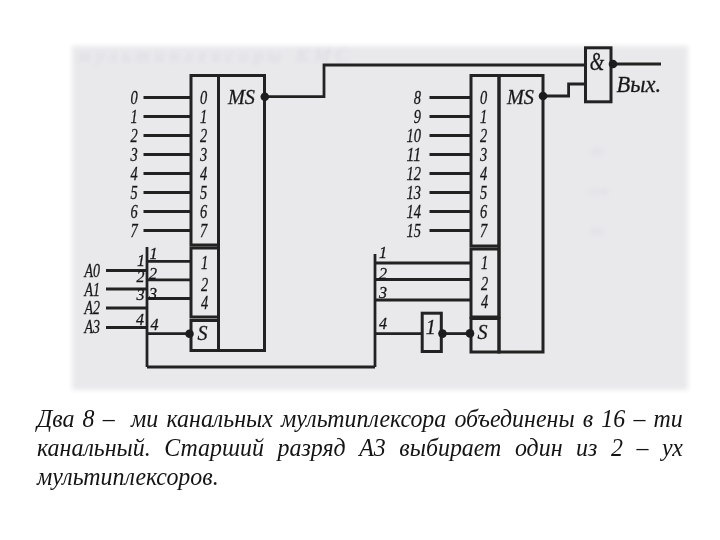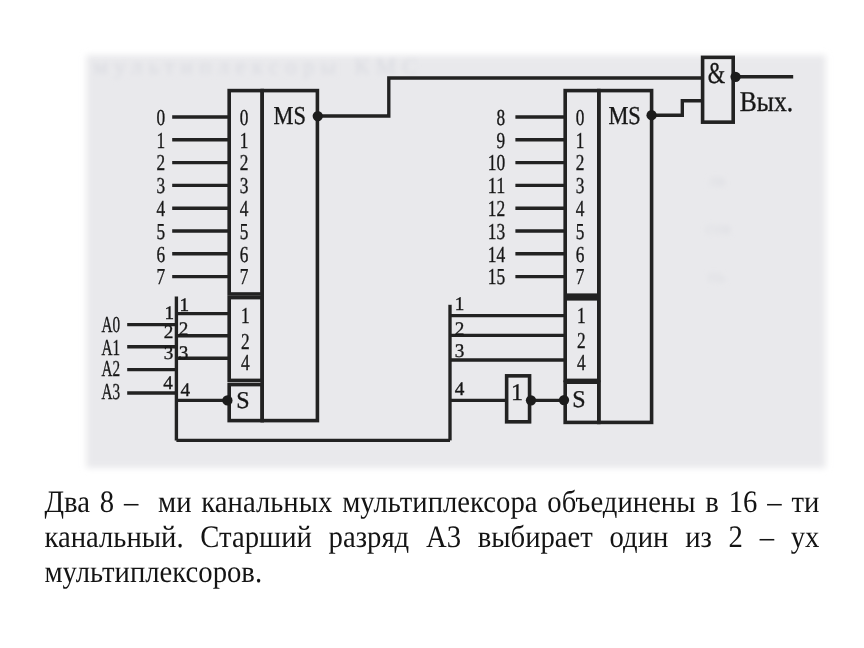--- a/index.html
+++ b/index.html
@@ -1,16 +1,16 @@
 <!DOCTYPE html>
 <html><head>
 <meta charset="utf-8">
 <style>
   html,body{margin:0;padding:0;background:#fff;width:720px;height:540px;overflow:hidden;}
-  #stage{position:relative;width:720px;height:540px;font-family:"Liberation Serif",serif;}
+  #stage{position:relative;width:720px;height:540px;font-family:"Liberation Serif",serif;font-style:italic;}
   svg{position:absolute;left:0;top:0;}
   .cap{position:absolute;left:37px;width:702px;color:#141414;
        font-size:26px;line-height:29.1px;font-family:"Liberation Serif",serif;
        transform:scaleX(0.92);transform-origin:0 0;}
   .just{text-align:justify;text-align-last:justify;}
 </style>
 </head>
 <body>
 <div id="stage">
 <svg width="720" height="540" viewBox="0 0 720 540">

